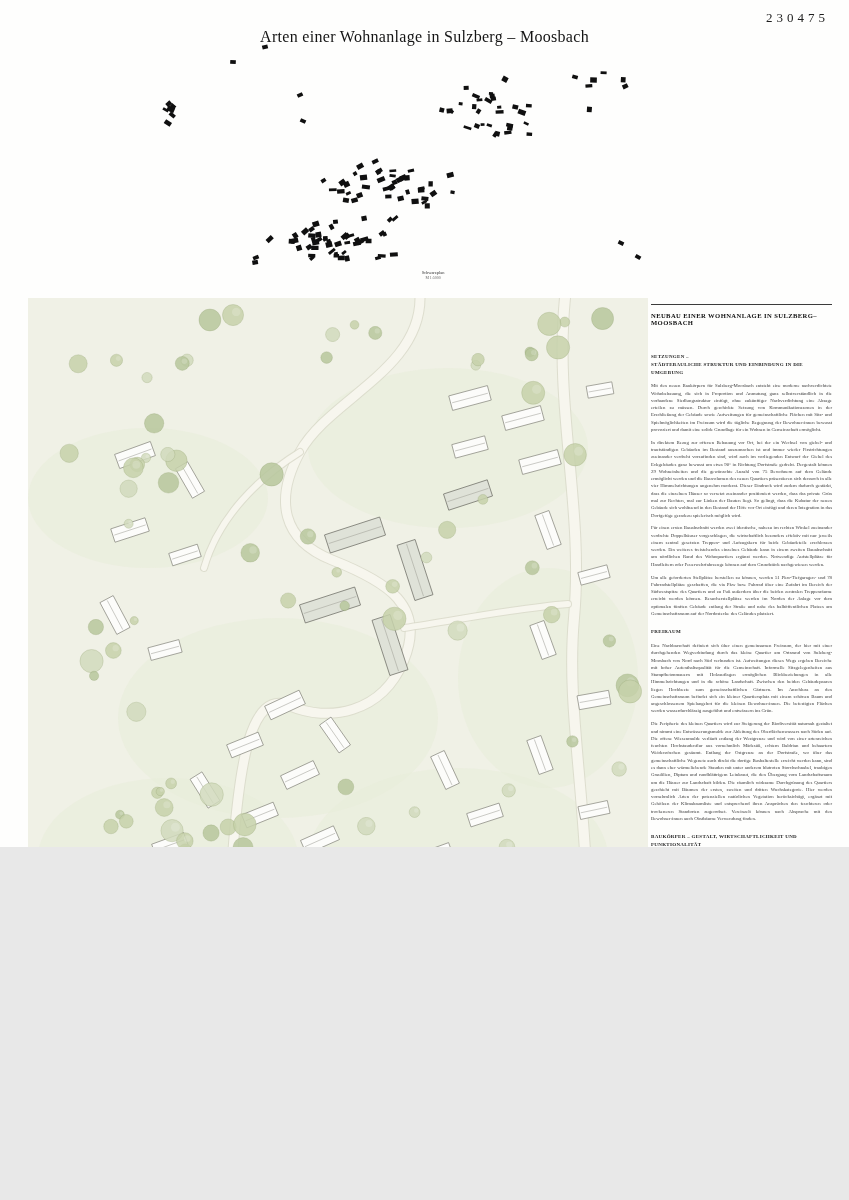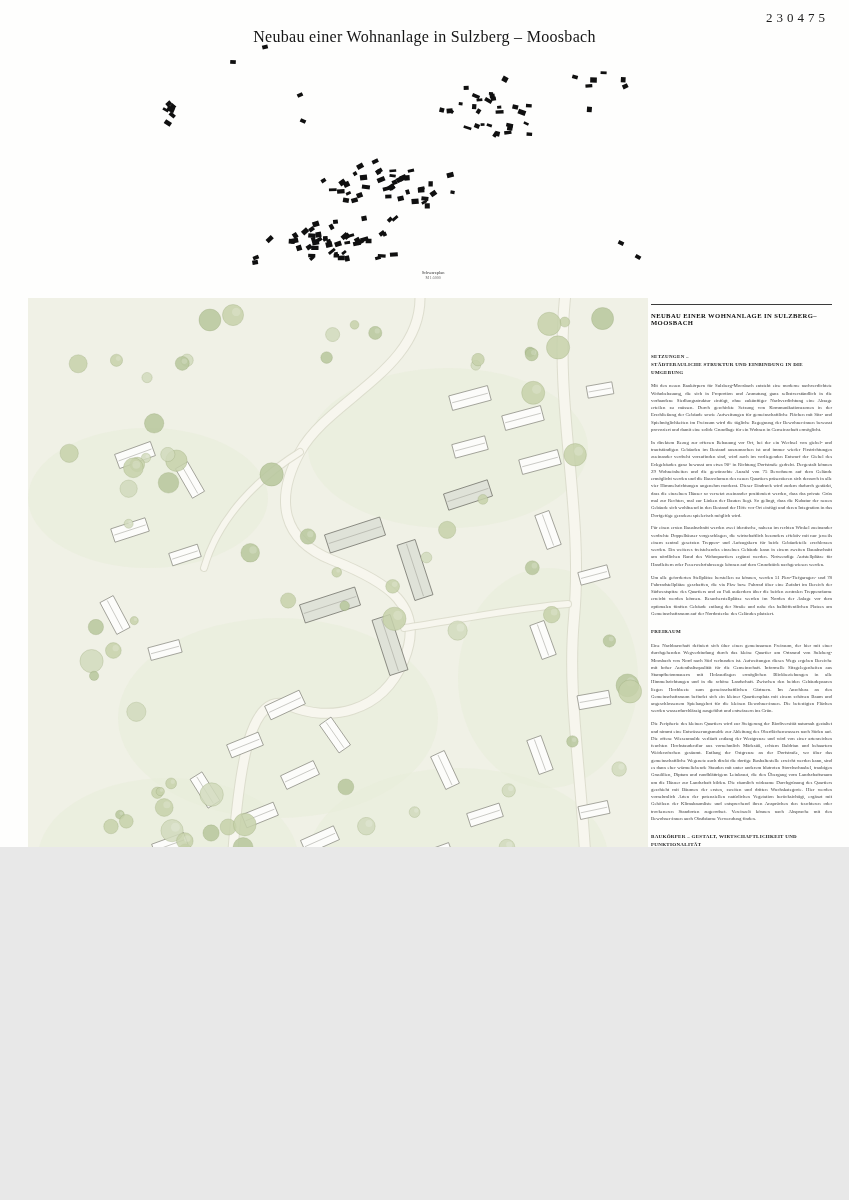--- a/index.html
+++ b/index.html
@@ -31,21 +31,21 @@
 
   .elev-label{position:absolute;transform:translateX(-50%);font-size:4.3px;font-style:italic;color:#555;white-space:nowrap;}
   svg{display:block;}
 </style>
 </head>
 <body>
 
 <div id="sheet">
 
   <div id="entry-number" class="abs">230475</div>
-  <div id="page-title" class="abs">Neubau einer Wohnanlage in Sulzberg – Moosbach</div>
+  <div id="page-title" class="abs">Arten einer Wohnanlage in Sulzberg – Moosbach</div>
 
   <svg id="schwarzplan-svg" class="abs" style="left:140px;top:35px;" width="520" height="252" viewBox="0 0 520 252">
       <rect x="-2.923251854197588" y="-1.8582825320772827" width="5.846503708395176" height="3.7165650641545653" fill="#101010" transform="translate(115.89304085820913,222.57434480078518) rotate(-21.688368374016136)"></rect>
       <rect x="-2.1008838188718073" y="-2.396134829847142" width="4.201767637743615" height="4.792269659694284" fill="#101010" transform="translate(173.4600631892681,204.67857892392203) rotate(-19.079872714355588)"></rect>
       <rect x="-2.4167430585366674" y="-2.7169191567227244" width="4.833486117073335" height="5.433838313445449" fill="#101010" transform="translate(155.20766828209162,200.5276584494859) rotate(-32.62332028709352)"></rect>
       <rect x="-2.4046402294770814" y="-2.0718521473463625" width="4.809280458954163" height="4.143704294692725" fill="#101010" transform="translate(195.48570439219475,186.75583682162687) rotate(-6.906315246596932)"></rect>
       <rect x="-3.280204542388674" y="-2.6989845556672662" width="6.560409084777348" height="5.3979691113345325" fill="#101010" transform="translate(188.99670384824276,209.55872512888163) rotate(-13.780967791099101)"></rect>
       <rect x="-2.5532072818023153" y="-1.8879735866794363" width="5.1064145636046305" height="3.7759471733588725" fill="#101010" transform="translate(249.9066675454378,184.58792054327205) rotate(-43.99119428591803)"></rect>
       <rect x="-2.8044909134623595" y="-2.6693317560711876" width="5.608981826924719" height="5.338663512142375" fill="#101010" transform="translate(178.48976727575064,199.68781023053452) rotate(-9.835945703089237)"></rect>
       <rect x="-2.0499098352738656" y="-2.6195523022906855" width="4.099819670547731" height="5.239104604581371" fill="#101010" transform="translate(191.5156313404441,191.87326893303543) rotate(-28.878651866689324)"></rect>

